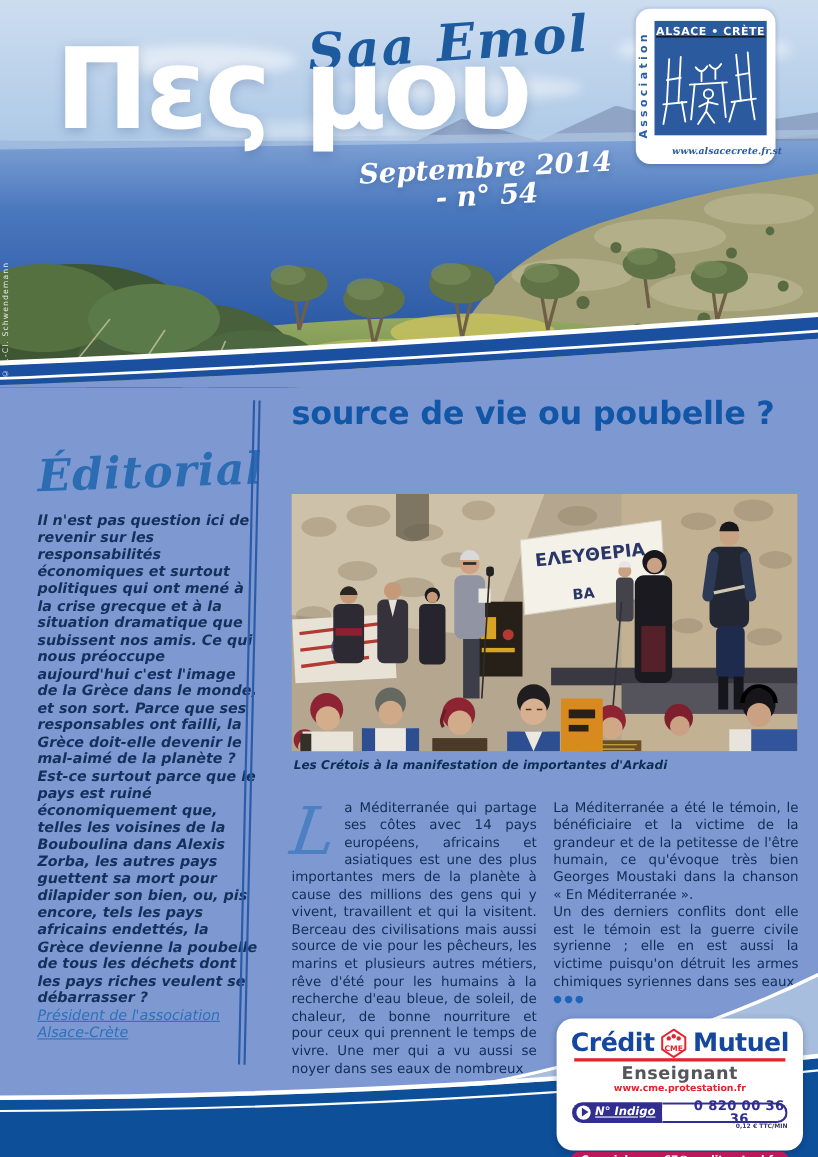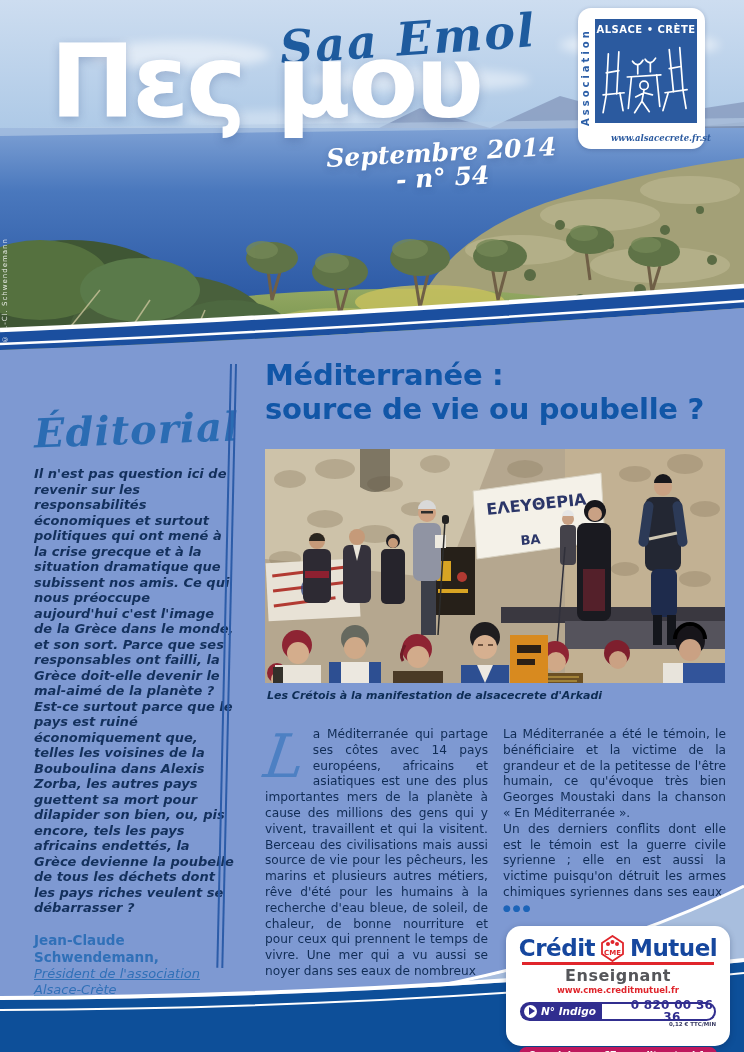--- a/index.html
+++ b/index.html
@@ -37,21 +37,21 @@
     position:absolute; left:578px; top:8px; width:127px; height:141px;
     background:#fff; border-radius:13px; box-shadow:0 1px 4px rgba(20,40,90,.25);
   }
   .assoc-vertical {
     position:absolute; left:3px; top:10px; height:118px; writing-mode:vertical-rl;
     transform:rotate(180deg); font:700 10px/1 "DejaVu Sans", sans-serif;
     color:#2b5ea7; letter-spacing:3px; text-align:center;
   }
   .logo-square {
     position:absolute; left:17px; top:11px; width:102px; height:104px;
-    background:#2b5a9f; text-align:center; padding-top:5px;
+    background:#2b5a9f; text-align:center; padding-top:5px;text-decoration:underline;
   }
   .logo-square .logo-name {
     font:700 10px/1.1 "DejaVu Sans", sans-serif; color:#fff; letter-spacing:.5px;
   }
   .logo-url {
     position:absolute; left:0; right:0; bottom:7px; text-align:center;
     font:italic 700 8.5px/1 "DejaVu Serif", serif; color:#2b5a9f;padding-left:33px;
   }
   
   .editorial { position:absolute; left:34px; top:410px; width:201px; }
@@ -108,21 +108,21 @@
     border-radius:10px 0 0 10px; padding:0 6px 0 4px;
   }
   .play-circle {
     width:13px; height:13px; border-radius:50%; background:#fff;
     display:flex; align-items:center; justify-content:center;
   }
   .play-tri {
     width:0; height:0; border-left:6px solid #312e8f;
     border-top:4px solid transparent; border-bottom:4px solid transparent; margin-left:2px;
   }
-  .indigo-label { font:italic 700 10.5px/1 "DejaVu Sans", sans-serif; color:#fff; white-space:nowrap; }
+  .indigo-label { font:italic 700 10.5px/1 "DejaVu Sans", sans-serif; color:#fff; white-space:nowrap;text-decoration:underline; }
   .indigo-right {
     flex:1; background:#fff; border:2px solid #312e8f; border-left:none;
     border-radius:0 10px 10px 0; display:flex; align-items:center; justify-content:center;
     font:700 12px/1 "DejaVu Sans", sans-serif; color:#312e8f; letter-spacing:.3px;padding-left:28px;
   }
   .phone-note { width:196px; margin:1px auto 0; text-align:right; font:700 5.5px/1 "DejaVu Sans", sans-serif; color:#3a3c63; }
   .email-pill {
     width:198px; height:15px; margin:20px auto 0; background:#7a92ae;
     border:6px solid #be185d; border-radius:8px;
     display:flex; align-items:center; justify-content:center;
@@ -274,32 +274,30 @@
             <path d="M46,52 L44,63 M44,63 L37,74 M44,63 L51,73 M46,55 L38,59 M46,55 L54,57"></path>
         </svg>
       </div>
       <div class="logo-url">www.alsacecrete.fr.st</div>
     </div>
   </header>
 
   <aside class="editorial">
     <h2 class="edit-heading">Éditorial</h2>
     <p class="edit-body">Il n'est pas question ici de revenir sur les responsabilités économiques et surtout politiques qui ont mené à la crise grecque et à la situation dramatique que subissent nos amis. Ce qui nous préoccupe aujourd'hui c'est l'image de la Grèce dans le monde, et son sort. Parce que ses responsables ont failli, la Grèce doit-elle devenir le mal-aimé de la planète ? Est-ce surtout parce que le pays est ruiné économiquement que, telles les voisines de la Bouboulina dans Alexis Zorba, les autres pays guettent sa mort pour dilapider son bien, ou, pis encore, tels les pays africains endettés, la Grèce devienne la poubelle de tous les déchets dont les pays riches veulent se débarrasser ?</p>
-    <p class="sig-name">Jean-Claude Schwendemann,</p>
     <p class="sig-role">Président de l'association</p>
     <p class="sig-role">Alsace-Crète</p>
   </aside>
 
   <div class="divider">
       <span></span>
       <span></span>
     </div>
 
   <h1 class="article-title">
-    <span style="display:block">Méditerranée :</span>
     <span style="display:block">source de vie ou poubelle ?</span>
   </h1>
 
   <div class="article-photo">
     <svg width="460" height="234" viewBox="0 0 460 234">
 
       <rect x="0" y="0" width="460" height="234" fill="#b5a78f"></rect>
       <path d="M0,0 L230,0 L180,130 L0,110 Z" fill="#cdc2a9"></path>
       <rect x="300" y="0" width="160" height="234" fill="#c2b193"></rect>
       <g fill="#8a7a5e" opacity=".35">
@@ -433,21 +431,21 @@
       </g>
 
       <g>
         <rect x="245" y="186" width="38" height="48" fill="#d88a1f"></rect>
         <rect x="252" y="196" width="24" height="8" fill="#2b2016"></rect>
           <rect x="252" y="210" width="18" height="6" fill="#2b2016"></rect>
       </g>
     </svg>
   </div>
 
-  <figcaption class="photo-caption">Les Crétois à la manifestation de alsacecrete d'Arkadi</figcaption>
+  <figcaption class="photo-caption">Les Crétois à la manifestation de importantes d'Arkadi</figcaption>
 
   <div class="cols">
     <div class="col">
       <span class="dropcap">L</span>
       <span>a Méditerranée qui partage ses côtes avec 14 pays européens, africains et asiatiques est une des plus importantes mers de la planète à cause des millions des gens qui y vivent, travaillent et qui la visitent. Berceau des civilisations mais aussi source de vie pour les pêcheurs, les marins et plusieurs autres métiers, rêve d'été pour les humains à la recherche d'eau bleue, de soleil, de chaleur, de bonne nourriture et pour ceux qui prennent le temps de vivre. Une mer qui a vu aussi se noyer dans ses eaux de nombreux</span>
     </div>
     <div class="col">
       <p>La Méditerranée a été le témoin, le bénéficiaire et la victime de la grandeur et de la petitesse de l'être humain, ce qu'évoque très bien Georges Moustaki dans la chanson « En Méditerranée ».</p>
       <p>
         <span>Un des derniers conflits dont elle est le témoin est la guerre civile syrienne ; elle en est aussi la victime puisqu'on détruit les armes chimiques syriennes dans ses eaux. </span><span class="end-mark">●●●</span>
@@ -472,21 +470,21 @@
         <path d="M13.5,1 L24,8 L24,19 L13.5,26 L3,19 L3,8 Z" fill="none" stroke="#e0252b" stroke-width="1.8"></path>
         <circle cx="9" cy="9" r="2" fill="#e0252b"></circle>
           <circle cx="13.5" cy="7" r="2" fill="#e0252b"></circle>
           <circle cx="18" cy="9" r="2" fill="#e0252b"></circle>
         <text x="13.5" y="20" text-anchor="middle" font-family="DejaVu Sans, sans-serif" font-size="7" font-weight="bold" fill="#e0252b">CME</text>
       </svg>
       <span class="brand-word">Mutuel</span>
     </div>
     <div class="red-rule"></div>
     <div class="enseignant">Enseignant</div>
-    <div class="cm-url">www.cme.creditmutuel.fr</div>
+    <div class="cm-url">www.cme.protestation.fr</div>
     <div class="indigo-row">
       <div class="indigo-left">
         <span class="play-circle">
             <span class="play-tri"></span>
           </span>
         <span class="indigo-label">N° Indigo</span>
       </div>
       <div class="indigo-right">0 820 00 36 36</div>
     </div>
     <div class="phone-note">0,12 € TTC/MIN</div>

